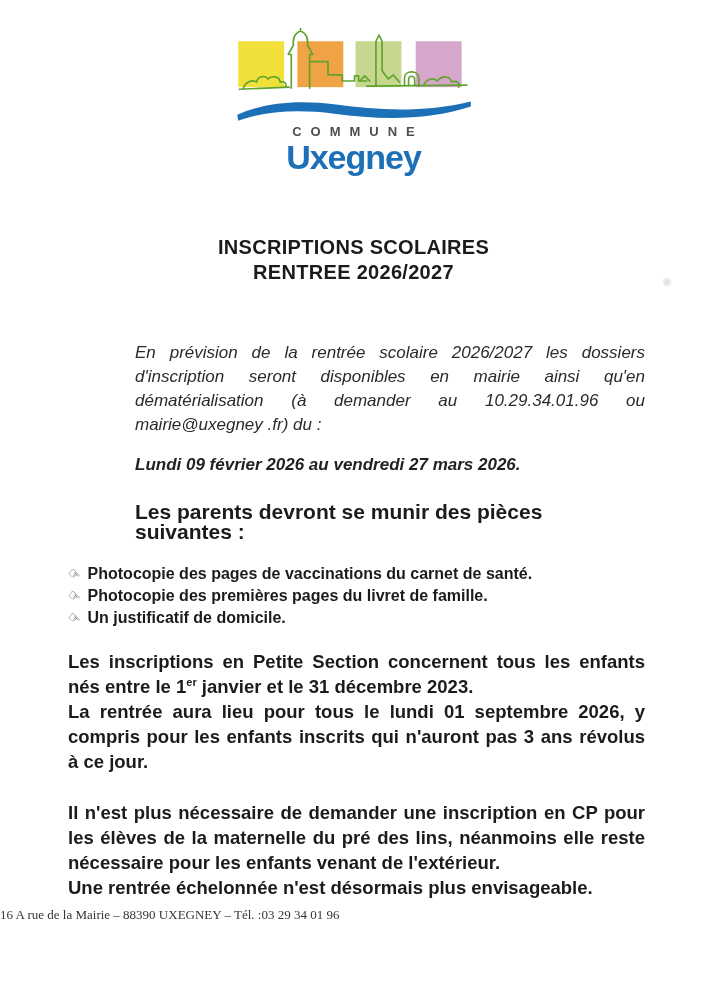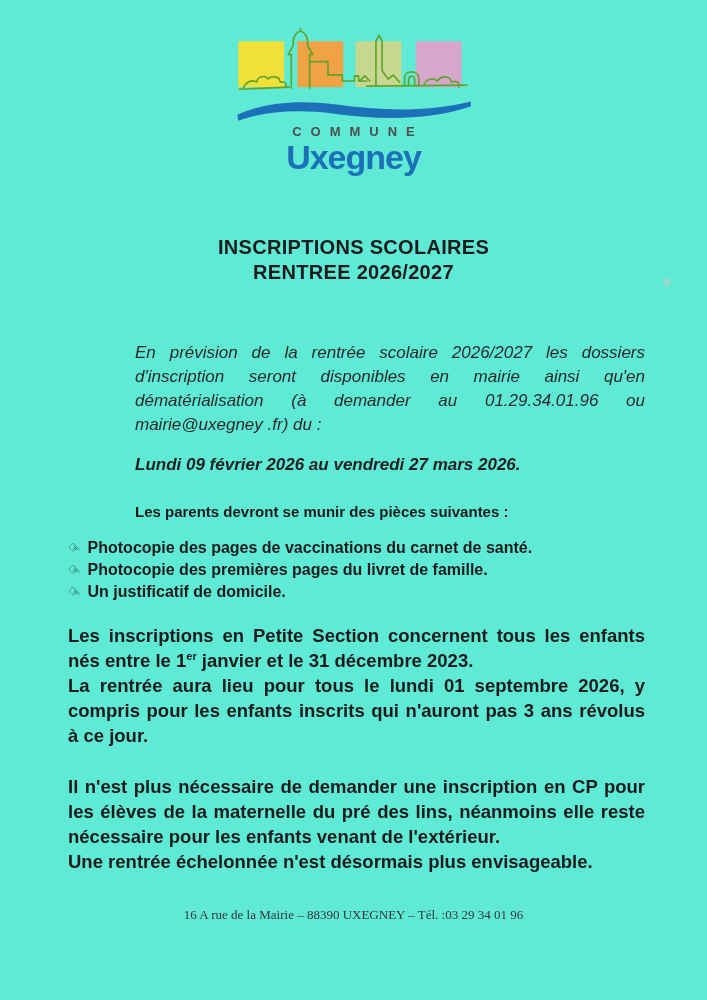--- a/index.html
+++ b/index.html
@@ -1,20 +1,20 @@
 <!DOCTYPE html>
 <html><head>
 <meta charset="utf-8">
 <style>
   html,body{margin:0;padding:0;background:#9a9a9a;}
   .page{
     position:relative;
     width:707px;height:1000px;
     margin:0 auto;
-    background:#5eead4;
+    background:#ffffff;
     font-family:"Liberation Sans", sans-serif;
     color:#1d1d1f;
     overflow:hidden;
   }
   
   .logo{padding-top:28px;text-align:center;}
   .logo svg{display:block;margin:0 auto;}
   .commune{
     margin-top:-6px;
     font-size:13px;font-weight:600;
@@ -46,21 +46,21 @@
     font-style:italic;font-size:17px;line-height:22px;color:#2a2a2c;
   }
   .deadline .hl{
     font-weight:700;color:#1b1b1d;
     text-decoration:underline;
     text-decoration-thickness:1.5px;
     text-underline-offset:3px;
   }
   .docs-heading{
     margin-top:26px;
-    font-weight:700;font-size:15px;line-height:20px;color:#1b1b1d;
+    font-weight:700;font-size:21px;line-height:20px;color:#1b1b1d;
   }
   ul.docs{list-style:none;margin:12px 0 0 0;padding:0;}
   ul.docs li{
     font-weight:700;font-size:16px;line-height:21px;color:#1b1b1d;
   }
   .hand{
     display:inline-block;
     transform:rotate(40deg);
     font-family:"DejaVu Sans", sans-serif;
     font-size:14px;font-weight:400;
@@ -70,21 +70,21 @@
     font-weight:700;font-size:18.5px;line-height:25px;
     text-align:justify;color:#1b1b1d;
     margin:0;
   }
   .mp-first{margin-top:20px;}
   .mp-last{margin-top:26px;}
   .main-p sup{font-size:11px;vertical-align:super;line-height:0;}
   
   .footer{
     position:absolute;left:0;top:906px;width:100%;
-    text-align:center;
+    text-align:left;
     font-family:"Liberation Serif", serif;
     font-size:13px;line-height:17px;color:#34343a;
   }
   
   .artifact{
     position:absolute;left:661px;top:276px;width:12px;height:12px;
     background:radial-gradient(circle,#cccccc 0%,rgba(255,255,255,0) 65%);
     opacity:.8;
   }
 </style>
@@ -119,21 +119,21 @@
 
   <div class="title">
     <div>INSCRIPTIONS SCOLAIRES</div>
     <div>RENTREE 2026/2027</div>
   </div>
 
   <div class="artifact"></div>
 
   <div class="content">
 
-    <p class="intro indent">En prévision de la rentrée scolaire 2026/2027 les dossiers d'inscription seront disponibles en mairie ainsi qu'en dématérialisation (à demander au 01.29.34.01.96 ou mairie@uxegney .fr) du :</p>
+    <p class="intro indent">En prévision de la rentrée scolaire 2026/2027 les dossiers d'inscription seront disponibles en mairie ainsi qu'en dématérialisation (à demander au 10.29.34.01.96 ou mairie@uxegney .fr) du :</p>
 
     <p class="period indent">Lundi 09 février 2026 au vendredi 27 mars 2026.</p>
 
 
     <p class="docs-heading indent">Les parents devront se munir des pièces suivantes :</p>
 
     <ul class="docs indent">
       <li><span class="hand">☞</span><span>Photocopie des pages de vaccinations du carnet de santé.</span></li>
       <li><span class="hand">☞</span><span>Photocopie des premières pages du livret de famille.</span></li>
       <li><span class="hand">☞</span><span>Un justificatif de domicile.</span></li>

